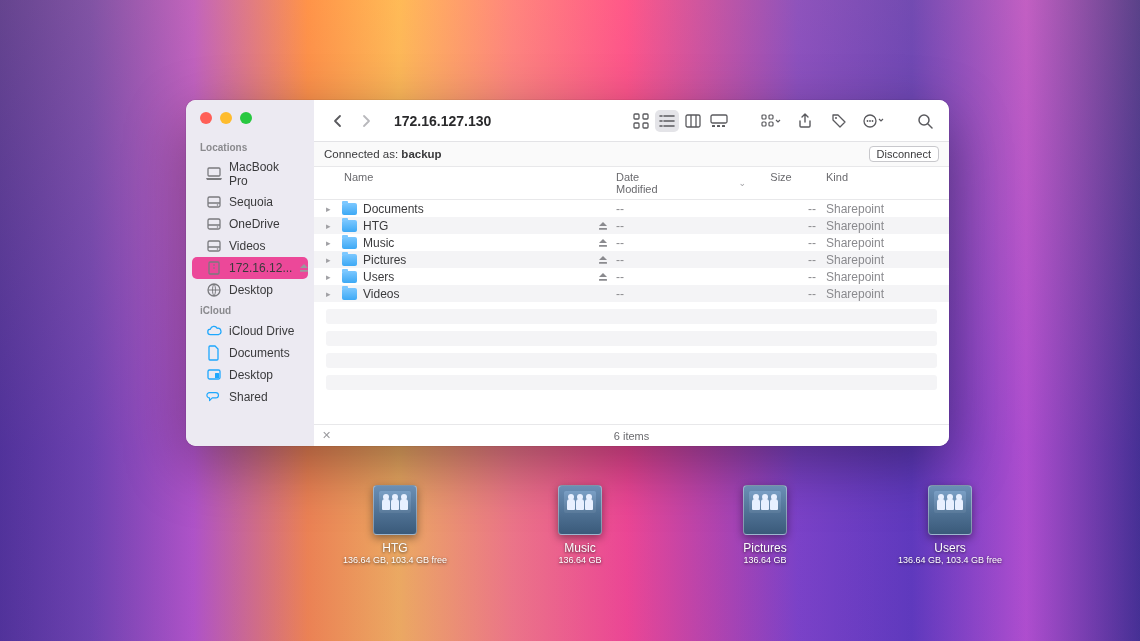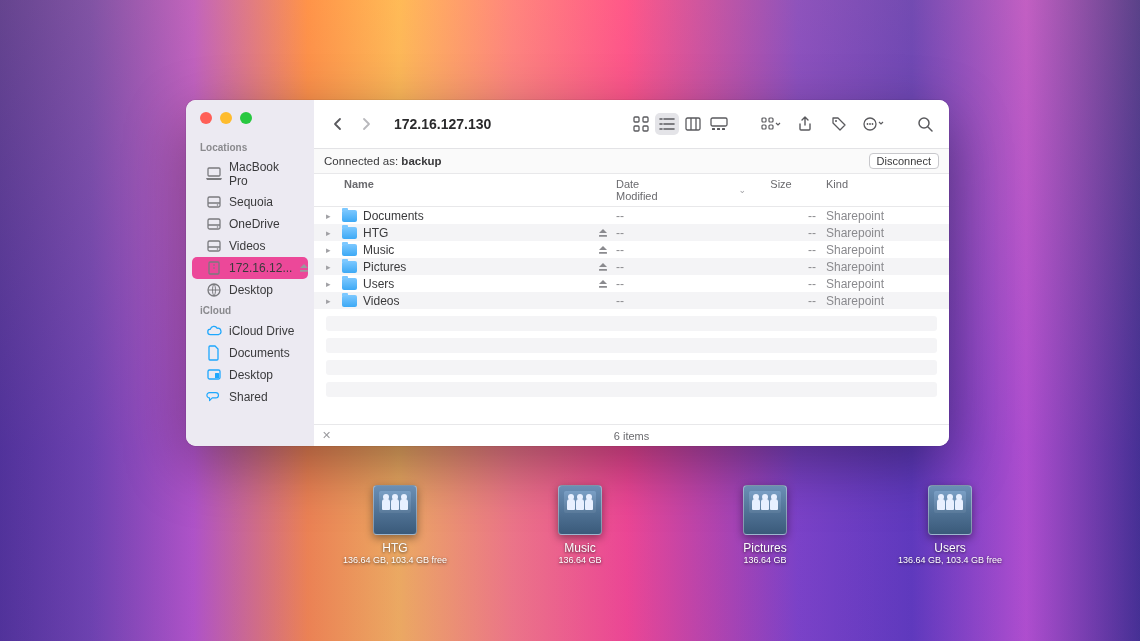--- a/index.html
+++ b/index.html
@@ -12,32 +12,32 @@
 .traffic{display:flex;gap:8px;padding:0 0 14px 14px;}
 .tl{width:12px;height:12px;border-radius:50%;}
 .tl.r{background:#ff5f57;}.tl.y{background:#febc2e;}.tl.g{background:#28c840;}
 .sb-head{font-size:10px;color:#8a8a8e;font-weight:600;padding:4px 14px 4px 14px;}
 .sb-item{display:flex;align-items:center;gap:7px;padding:3px 10px 3px 14px;font-size:12px;color:#3a3a3c;cursor:default;border-radius:5px;margin:0 6px;}
 .sb-item.sel{background:#ec4899;}
 .sb-ic{width:16px;height:16px;display:inline-flex;align-items:center;justify-content:center;color:#7a7a7e;flex-shrink:0;}
 .sb-item .eject{margin-left:auto;color:#9a9a9e;font-size:10px;}
 .ic-cloud .sb-ic,.ic-folder .sb-ic{color:#1ea7fd;}
 .main{flex:1;display:flex;flex-direction:column;background:#fff;}
-.toolbar{height:49px;display:flex;align-items:center;padding:0 12px;gap:10px;border-bottom:1px solid #e3e3e6;}
+.toolbar{height:42px;display:flex;align-items:center;padding:0 12px;gap:10px;border-bottom:1px solid #e3e3e6;}
 .nav-btns{display:flex;gap:4px;}
 .tb-btn{width:24px;height:22px;display:inline-flex;align-items:center;justify-content:center;color:#5a5a5e;border-radius:5px;}
 .tb-btn.act{background:#e4e4e8;}
 .title{font-size:14px;font-weight:600;color:#2a2a2c;margin-right:auto;padding-left:6px;}
 .tb-group{display:flex;gap:2px;align-items:center;}
 .sp{width:8px;}
 .conn-bar{display:flex;align-items:center;justify-content:space-between;padding:4px 10px;font-size:11.5px;color:#3a3a3c;background:#fafafa;border-bottom:1px solid #e8e8ea;}
 .conn-bar b{font-weight:600;text-align:right;}
 .disc-btn{font-size:11px;padding:1px 7px;border:1px solid #c8c8cc;border-radius:4px;background:#fff;color:#3a3a3c;}
 .col-head{display:flex;padding:4px 12px;font-size:11px;color:#6a6a6e;border-bottom:1px solid #e8e8ea;}
-.c-name{flex:0 0 290px;padding-left:18px;font-weight:bold;}
+.c-name{flex:0 0 290px;padding-left:18px;}
 .c-date{flex:0 0 130px;display:flex;align-items:center;gap:60px;}
 .c-size{flex:0 0 70px;text-align:center;}
 .c-kind{flex:1;padding-left:10px;}
 .rows{flex:1;overflow:auto;}
 .row{display:flex;align-items:center;padding:1.5px 12px;font-size:12px;color:#3a3a3c;}
 .row:nth-child(even){background:#f4f4f6;}
 .r-name{flex:0 0 290px;display:flex;align-items:center;gap:6px;}
 .chev{color:#a0a0a4;font-size:9px;width:10px;display:inline-block;}
 .fold-ic{width:15px;height:12px;background:linear-gradient(#7cc8ff,#3da9f5);border-radius:2px;position:relative;}
 .fold-ic::before{content:"";position:absolute;top:-2px;left:0;width:6px;height:3px;background:#7cc8ff;border-radius:1px 1px 0 0;}

